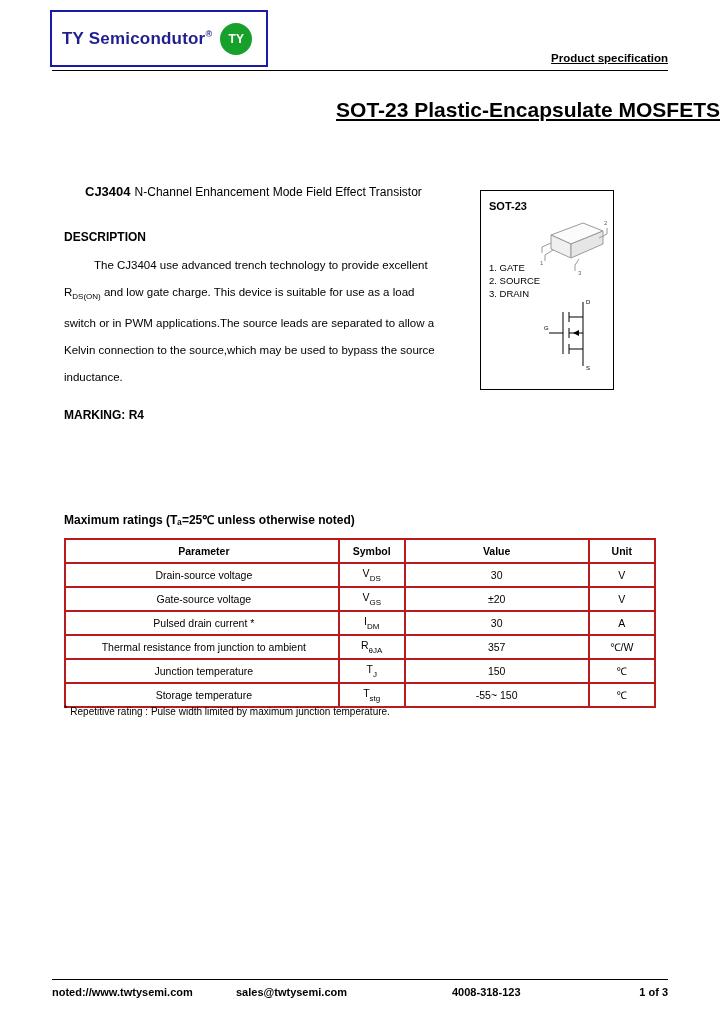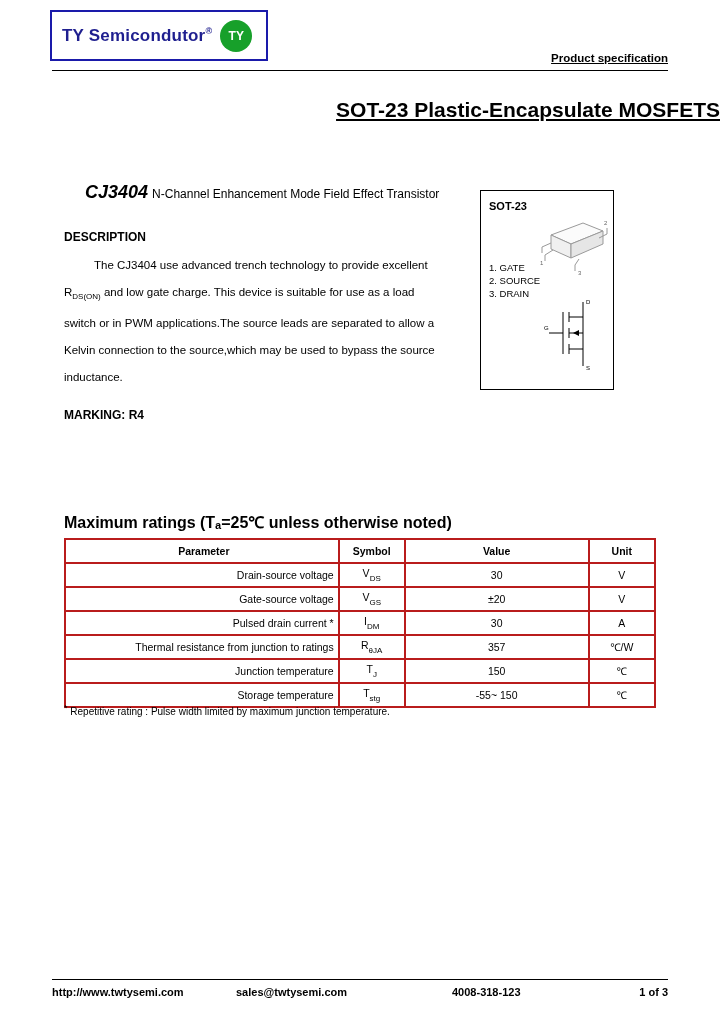--- a/index.html
+++ b/index.html
@@ -22,21 +22,21 @@
     box-sizing: border-box;
     padding: 0 52px;
   }
 
   
   .logo-box {
     position: absolute;
     left: 50px;
     top: 10px;
     width: 218px;
-    height: 51px;
+    height: 57px;
     border: 2px solid #1a1aaa;
     box-sizing: border-box;
     display: flex;
     align-items: center;
     padding-left: 10px;
   }
   .logo-text {
     font-size: 17px;
     font-weight: bold;
     color: #1f1f8f;
@@ -91,23 +91,22 @@
   }
 
   
   .part-line {
     position: absolute;
     left: 85px;
     top: 182px;
     white-space: nowrap;
   }
   .part-no {
-    font-size: 18px;
-    font-weight: bold;
-    font-style: italic;
+    font-size: 13px;
+    font-weight: bold;
   }
   .part-desc {
     font-size: 12px;
     margin-left: 4px;
   }
 
   
   .desc-heading {
     position: absolute;
     left: 64px;
@@ -169,41 +168,41 @@
     position: absolute;
     left: 62px;
     top: 105px;
   }
 
   
   .ratings-title {
     position: absolute;
     left: 64px;
     top: 511px;
-    font-size: 16px;
+    font-size: 12px;
     font-weight: bold;
   }
   table.ratings {
     position: absolute;
     left: 64px;
     top: 538px;
     width: 592px;
     border-collapse: collapse;
     font-size: 10.5px;
   }
   table.ratings th, table.ratings td {
     border: 2px solid #b91c1c;
     padding: 3px 4px;
     height: 16px;
   }
   table.ratings th {
     font-weight: bold;
     text-align: center;
   }
-  .col-param { width: 282px; text-align: right; padding-left: 8px !important; }
+  .col-param { width: 282px; text-align: center; padding-left: 8px !important; }
   .col-sym   { width: 58px;  text-align: center; }
   .col-val   { width: 190px; text-align: center; }
   .col-unit  { width: 60px;  text-align: center; }
   .th-param  { text-align: center !important; }
 
   .footnote {
     position: absolute;
     left: 64px;
     top: 703px;
     font-size: 10px;
@@ -348,21 +347,21 @@
         <td class="col-val">±20</td>
         <td class="col-unit">V</td>
       </tr>
       <tr>
         <td class="col-param">Pulsed drain current *</td>
         <td class="col-sym"><span>I</span><span class="sub">DM</span></td>
         <td class="col-val">30</td>
         <td class="col-unit">A</td>
       </tr>
       <tr>
-        <td class="col-param">Thermal resistance from junction to ratings</td>
+        <td class="col-param">Thermal resistance from junction to ambient</td>
         <td class="col-sym"><span>R</span><span class="sub">θJA</span></td>
         <td class="col-val">357</td>
         <td class="col-unit">℃/W</td>
       </tr>
       <tr>
         <td class="col-param">Junction temperature</td>
         <td class="col-sym"><span>T</span><span class="sub">J</span></td>
         <td class="col-val">150</td>
         <td class="col-unit">℃</td>
       </tr>
@@ -374,19 +373,19 @@
       </tr>
     </tbody>
   </table>
 
   <div class="footnote">
     <sup>*</sup><span> Repetitive rating : Pulse width limited by maximum junction temperature.</span>
   </div>
 
   <div class="footer-rule"></div>
   <div class="footer">
-    <span class="f1"><a href="#">http://www.twtysemi.com</a></span>
+    <span class="f1"><a href="#">noted://www.twtysemi.com</a></span>
     <span class="f2">sales@twtysemi.com</span>
     <span class="f3">4008-318-123</span>
     <span class="f4">1 of 3</span>
   </div>
 
 </div>
 
 </body></html>

